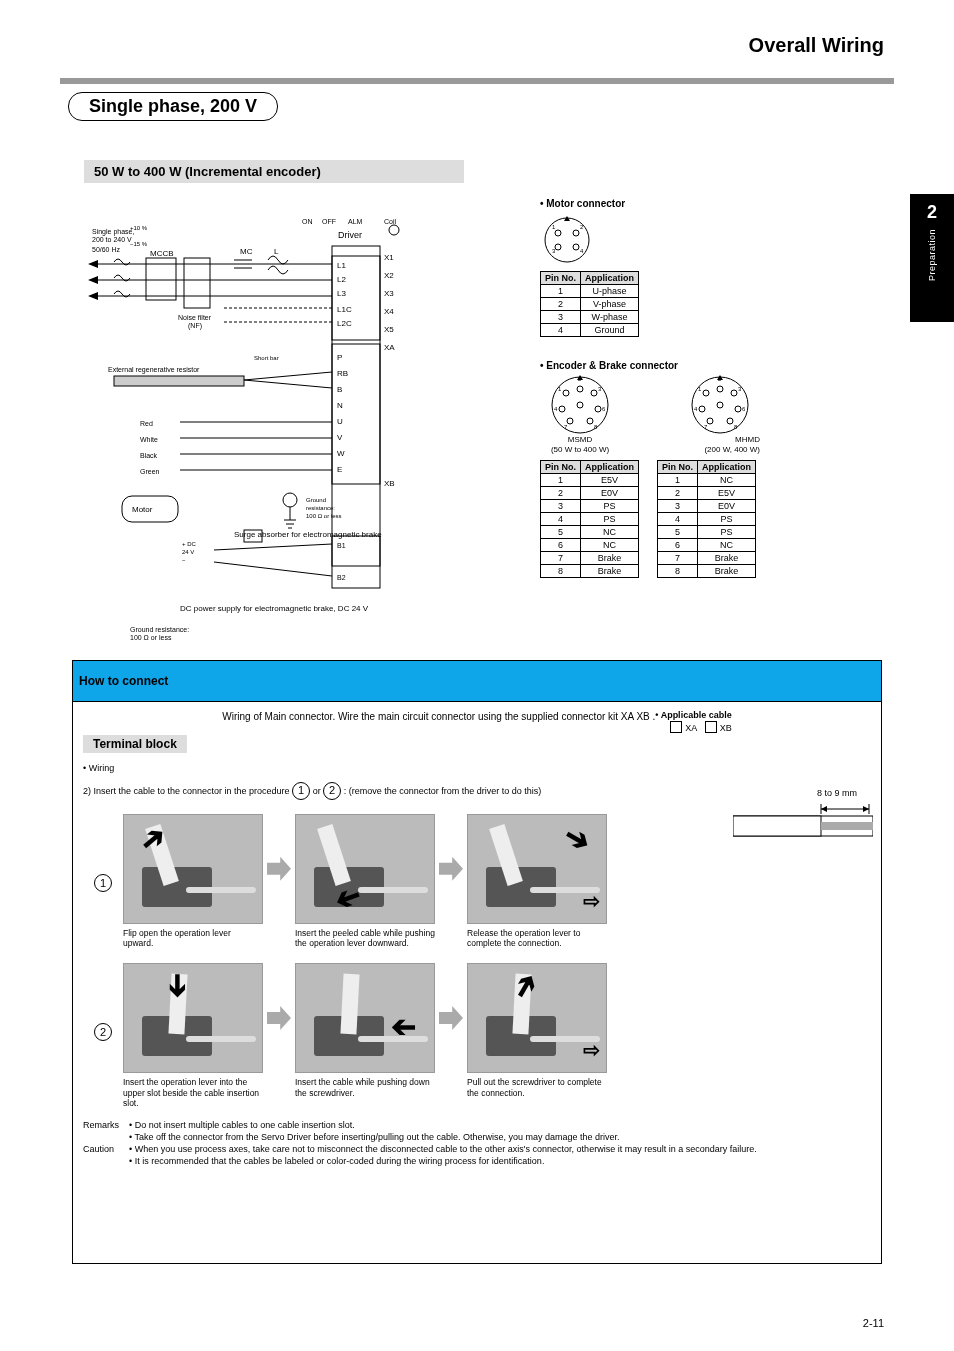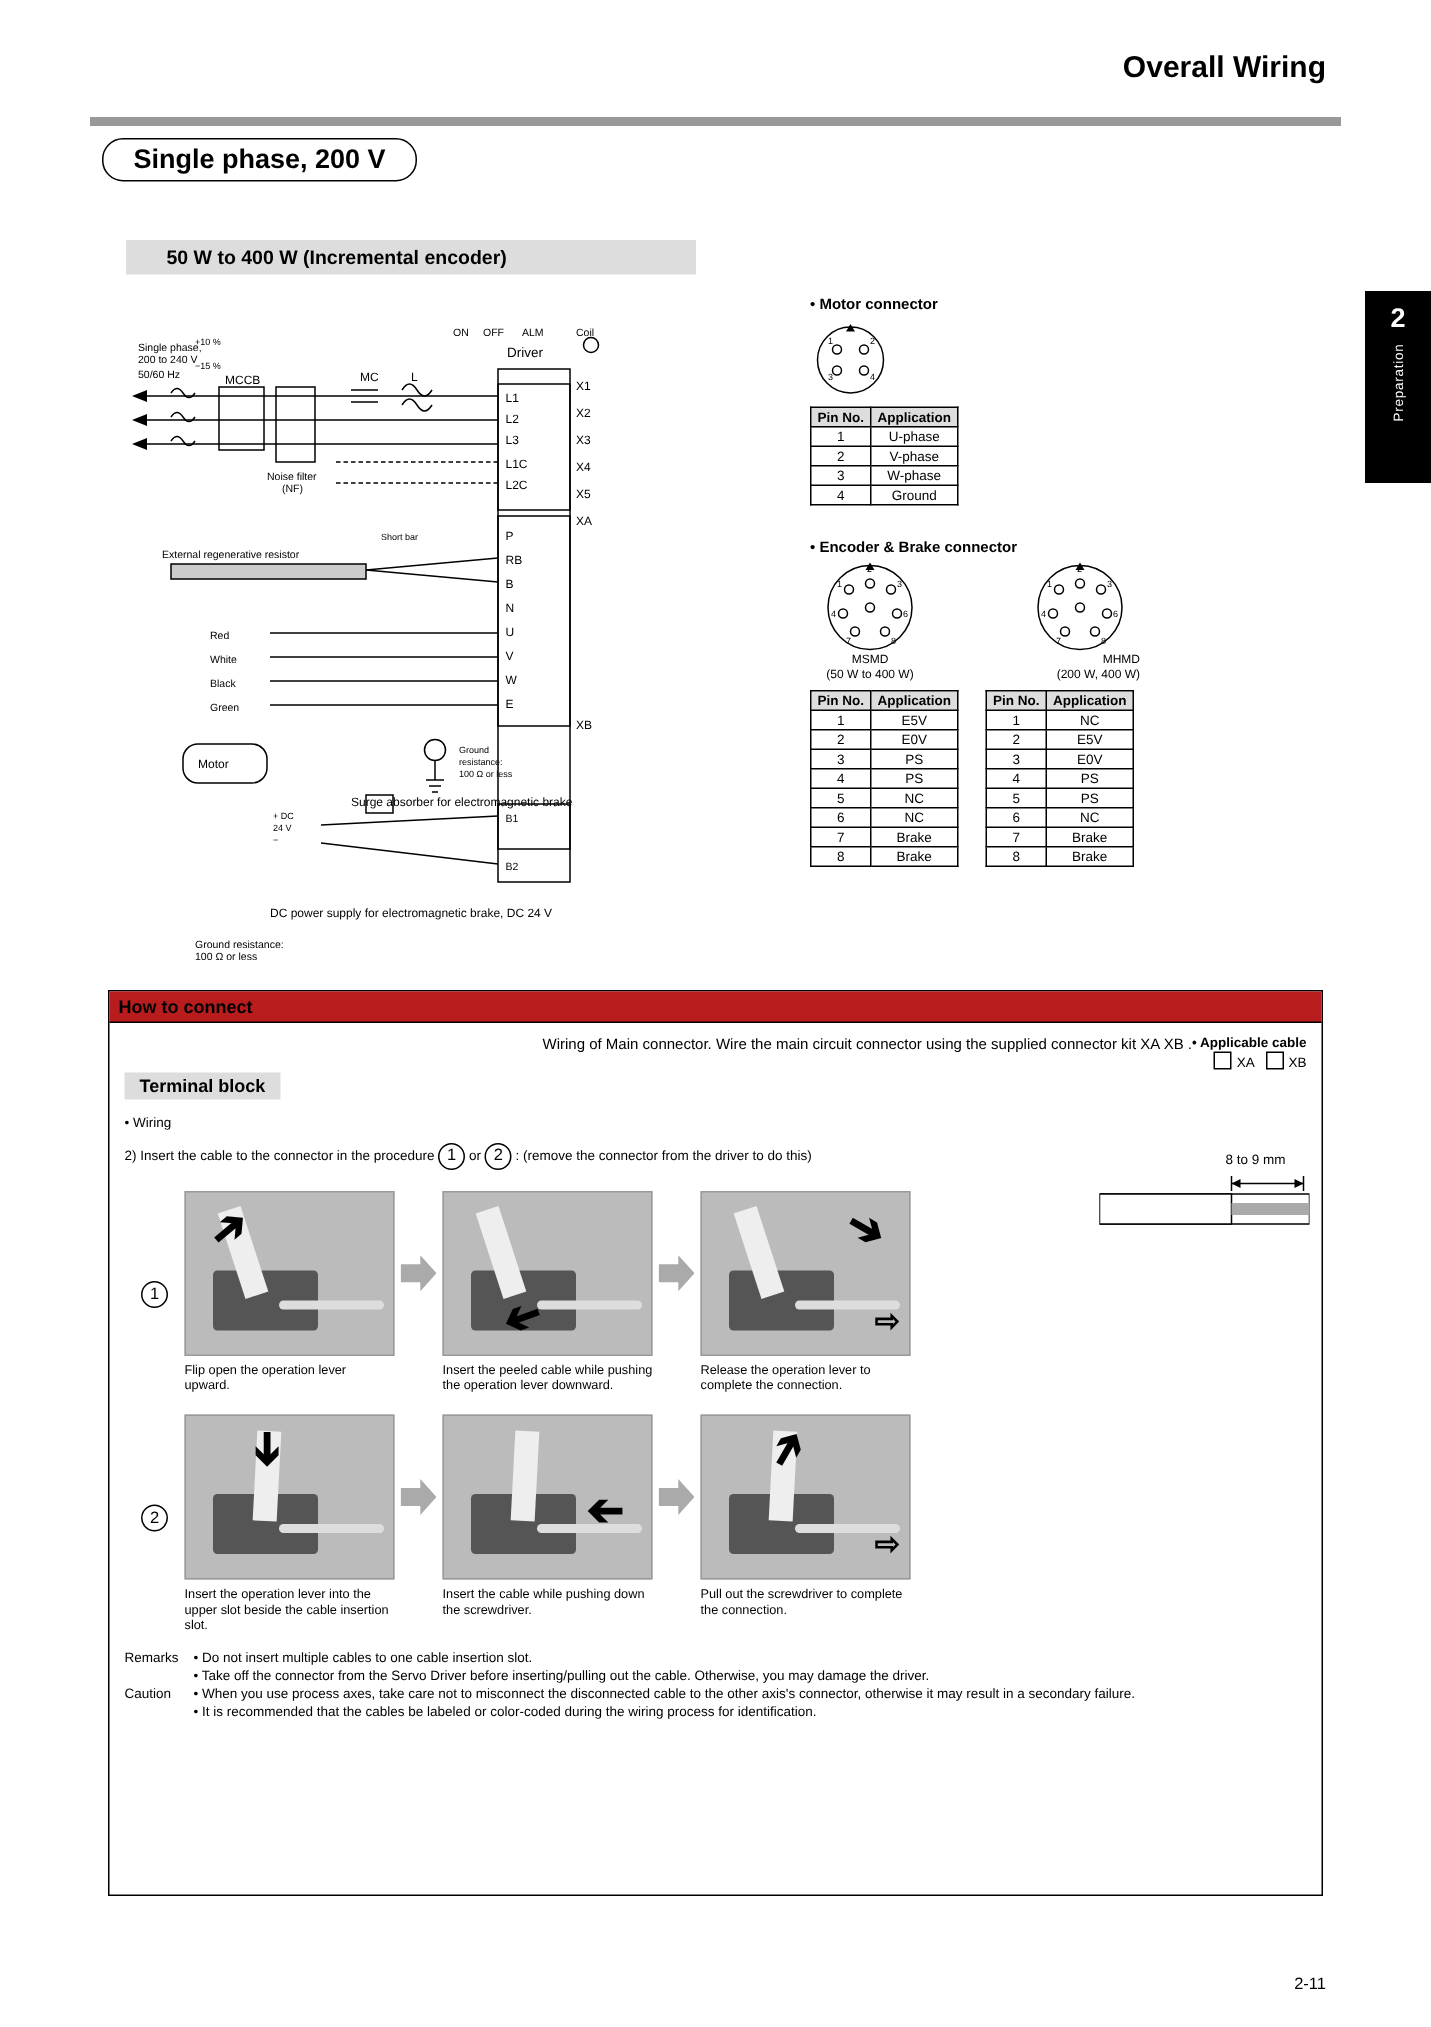--- a/index.html
+++ b/index.html
@@ -47,21 +47,21 @@
     border: 1px solid #000;
     border-radius: 14px;
     padding: 3px 20px;
     font-size: 18px;
     font-weight: bold;
   }
   .section-bar {
     position: absolute;
     left: 84px; top: 160px;
     background: #ddd;
-    padding: 4px 27px;
+    padding: 4px 10px;
     font-size: 13px;
     font-weight: bold;
     width: 380px;
   }
   .page-title {
     position: absolute;
     right: 70px;
     top: 34px;
     font-size: 20px;
     font-weight: bold;
@@ -105,24 +105,24 @@
   }
 
   
   .big-box {
     position: absolute;
     left: 72px; right: 72px; top: 660px;
     height: 604px;
     border: 1px solid #000;
   }
   .big-box-title {
-    background: #b91c1c;
+    background: #0ea5e9;
     font-weight: bold;
     font-size: 12px;
-    padding: 3px 6px;
+    padding: 13px 6px;
     border-bottom: 1px solid #000;
   }
   .big-box-inner { padding: 8px 10px; position: relative; height: calc(100% - 24px); }
   .term-pill {
     display: inline-block;
     background: #ddd;
     padding: 2px 10px;
     font-weight: bold;
     font-size: 12px;
     margin-bottom: 4px;
@@ -502,21 +502,21 @@
             <td>Brake</td>
           </tr>
     </tbody>
       </table>
   </div>
 </div>
 
 <div class="big-box">
   <div class="big-box-title">How to connect</div>
   <div class="big-box-inner">
-    <div style="display:flex; justify-content:flex-end; align-items:flex-start;">
+    <div style="display:flex; justify-content:center; align-items:flex-start;">
       <div>
         <div class="term-intro">
           <span>Wiring of Main connector. Wire the main circuit connector using the supplied connector kit  XA   XB .</span>
         </div>
       </div>
       <div class="sm" style="text-align:right;">
         <span style="font-weight:bold;">• Applicable cable</span><br>
         <span class="checkbox"></span>XA&nbsp;&nbsp;
         <span class="checkbox"></span>XB
       </div>

